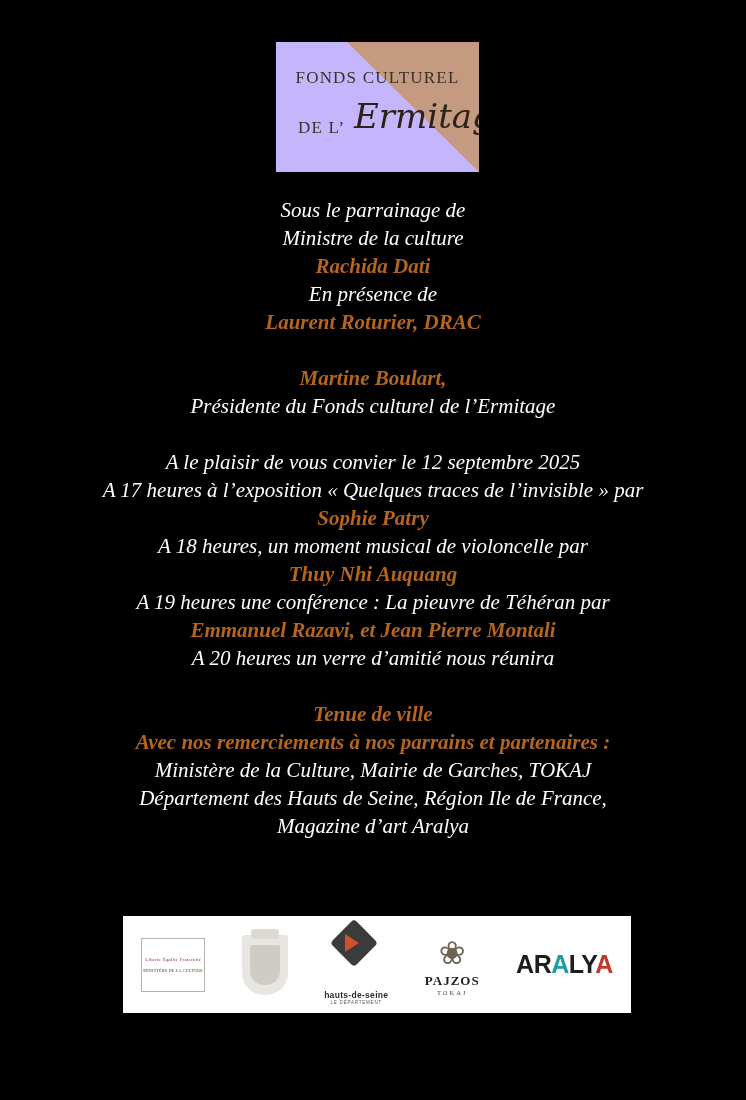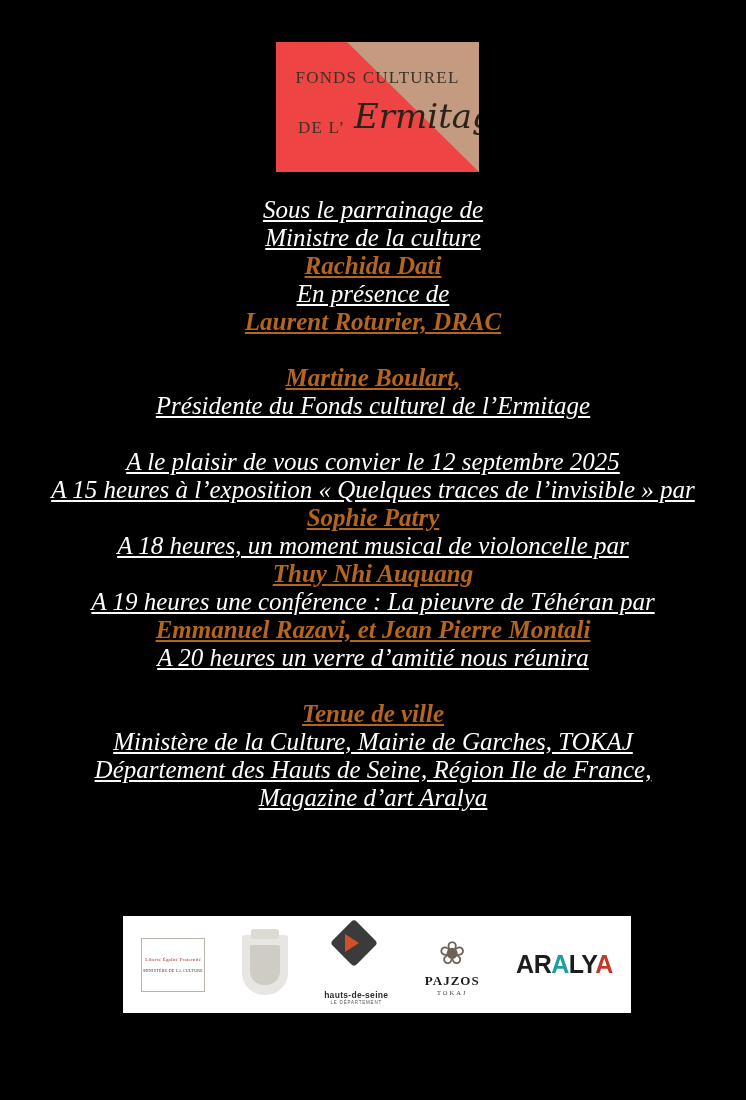--- a/index.html
+++ b/index.html
@@ -21,21 +21,21 @@
     background: #000000;
   }
 
   
   .logo-wrap {
     position: absolute;
     left: 276px;
     top: 42px;
     width: 203px;
     height: 130px;
-    background: #ef4444;
+    background: #c4b5fd;
     overflow: hidden;
   }
   .logo-diag {
     position: absolute;
     right: 0;
     top: 0;
     width: 0;
     height: 0;
     border-style: solid;
     border-width: 0 132px 130px 0;
@@ -76,25 +76,24 @@
   .body-text {
     position: absolute;
     left: 0;
     top: 196px;
     width: 746px;
     text-align: center;
   }
   .line {
     font-family: "Liberation Serif", serif;
     font-style: italic;
-    font-size: 25px;
+    font-size: 21px;
     line-height: 28px;
     color: #ffffff;
     white-space: nowrap;
-    text-decoration: underline;
   }
   .accent {
     color: #b5651d;
     font-weight: bold;
   }
   .spacer {
     height: 28px;
   }
   .link-dot {
     color: #2a6ebb;
@@ -272,29 +271,30 @@
     <div class="line">Sous le parrainage de</div>
     <div class="line">Ministre de la culture</div>
     <div class="line accent">Rachida Dati</div>
     <div class="line">En présence de</div>
     <div class="line accent">Laurent Roturier, DRAC</div>
     <div class="spacer"></div>
     <div class="line accent">Martine Boulart,</div>
     <div class="line">Présidente du Fonds culturel de l’Ermitage</div>
     <div class="spacer"></div>
     <div class="line">A le plaisir de vous convier le 12 septembre 2025</div>
-    <div class="line">A 15 heures à l’exposition « Quelques traces de l’invisible » par</div>
+    <div class="line">A 17 heures à l’exposition « Quelques traces de l’invisible » par</div>
     <div class="line accent">Sophie Patry</div>
     <div class="line">A 18 heures, un moment musical de violoncelle par</div>
     <div class="line accent">Thuy Nhi Auquang</div>
     <div class="line">A 19 heures une conférence : La pieuvre de Téhéran par</div>
     <div class="line accent">Emmanuel Razavi, et Jean Pierre Montali</div>
     <div class="line">A 20 heures un verre d’amitié nous réunira</div>
     <div class="spacer"></div>
     <div class="line accent">Tenue de ville</div>
+    <div class="line accent">Avec nos remerciements à nos parrains et partenaires :</div>
     <div class="line">Ministère de la Culture, Mairie de Garches, TOKAJ</div>
     <div class="line">Département des Hauts de Seine, Région Ile de France,</div>
     <div class="line">Magazine d’art Aralya</div>
   </div>
 
   <div class="partners">
 
     <div class="partner">
       <div class="min-box">
         <div class="min-mark">Liberté

